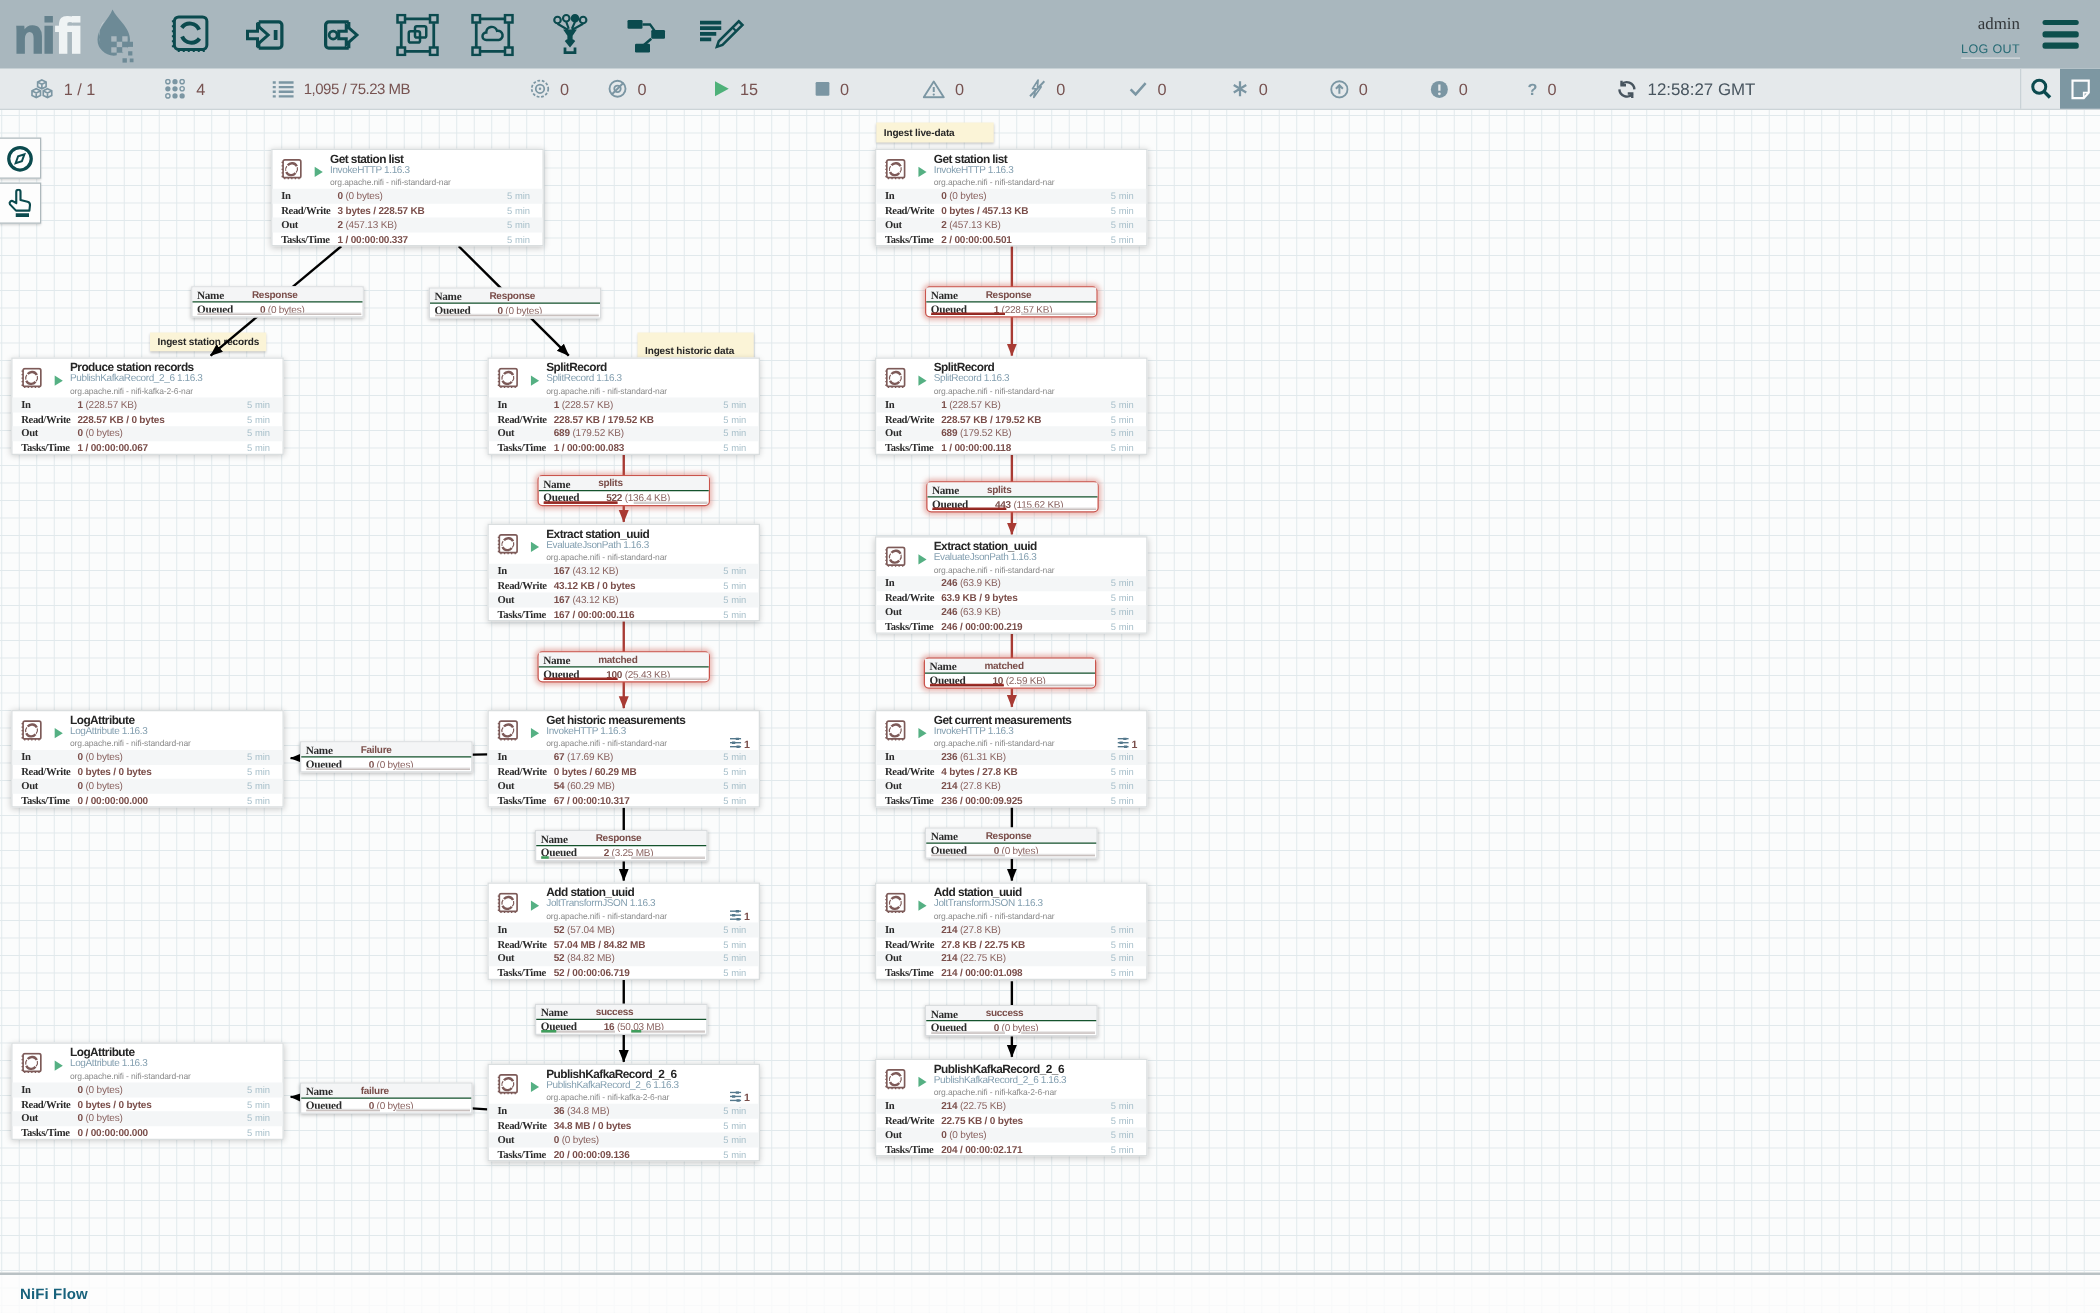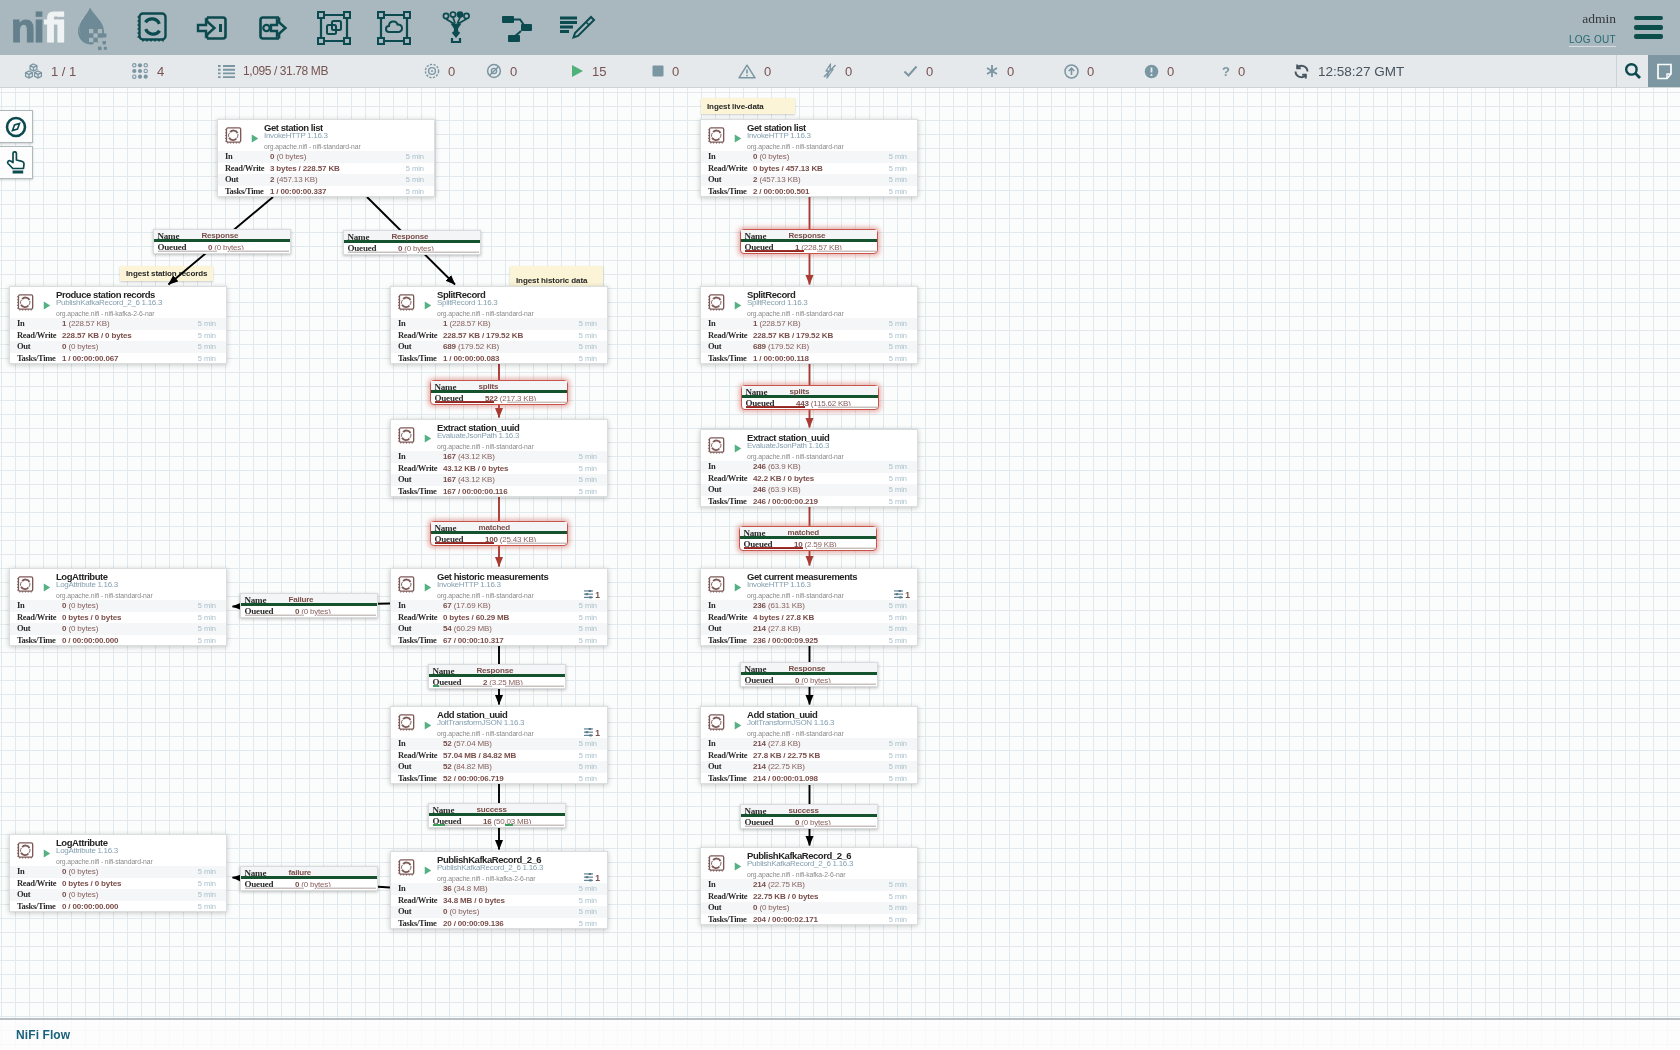--- a/index.html
+++ b/index.html
@@ -39,21 +39,21 @@
 .pthread{position:absolute;right:7px;top:21px;font-size:8.5px;font-weight:bold;color:#7a4e4a;}
 .prow{position:absolute;left:0;width:216px;height:11.7px;font-size:8px;line-height:11.7px;}
 .palt{background:#f4f6f7;}
 .rl{position:absolute;left:7px;font-family:"Liberation Serif",serif;font-weight:bold;color:#2b2b2b;font-size:8.5px;letter-spacing:-0.3px;}
 .rv{position:absolute;left:52px;font-weight:bold;color:#7a4e4a;white-space:nowrap;font-size:8px;letter-spacing:-0.15px;}
 .rv i{font-style:normal;font-weight:normal;color:#8a6360;}
 .rm{position:absolute;right:10px;color:#a7bfca;font-size:7.5px;}
 .cl{position:absolute;width:138px;height:25px;background:#fff;border:1px solid #d9dcde;
   box-shadow:0 1px 3px rgba(0,0,0,0.25);z-index:3;font-size:8.5px;}
 .cl .r1{position:absolute;left:0;top:0;right:0;height:12px;background:#f4f5f6;
-  border-bottom:3px solid #14532d;line-height:12px;}
+  border-bottom:1px solid #14532d;line-height:12px;}
 .cl .r2{position:absolute;left:0;top:12px;right:0;height:11px;line-height:11px;}
 .cl .sl{position:absolute;left:3.5px;font-family:"Liberation Serif",serif;font-weight:bold;color:#2b2b2b;font-size:9px;letter-spacing:-0.2px;}
 .cl .sv{position:absolute;left:27.5px;font-weight:bold;color:#7a4e4a;letter-spacing:-0.2px;font-size:8px;margin-left:20px;}
 .cl .r2 .sv{left:34px;}
 .cl .sv i{font-style:normal;font-weight:normal;color:#8a6360;}
 .bar{position:absolute;bottom:1px;height:2px;background:#e3e1e1;border-bottom:1px solid #c9c0be;z-index:2;}
 .b1{left:4px;width:59px;}
 .b2{left:76px;width:59px;}
 .bar .gf{position:absolute;left:0;top:0;bottom:-1px;background:#3f9e5c;}
 .clred{border:1px solid #c9544c;border-radius:4px;
@@ -183,21 +183,21 @@
         <circle cx="13.7" cy="13.7" r="2.1" fill="#7b96a3"></circle>
       </svg>
       <span class="snum">4</span>
     </div>
 <div class="sitem" style="left:218px">
       <svg width="17" height="15" viewBox="0 0 17 15">
         <g stroke="#7b96a3" stroke-width="1.9">
           <path d="M0 2h2.6M5 2h12M0 5.7h2.6M5 5.7h12M0 9.4h2.6M5 9.4h12M0 13.1h2.6M5 13.1h12"></path>
         </g>
       </svg>
-      <span class="snums">1,095 / 31.78 MB</span>
+      <span class="snums">1,095 / 75.23 MB</span>
     </div>
 <div class="sitem" style="left:424px">
       <svg width="16" height="16" viewBox="0 0 16 16">
         <circle cx="8" cy="8" r="6.6" fill="none" stroke="#7b96a3" stroke-width="1.4" stroke-dasharray="2.2 1.4"></circle>
         <circle cx="8" cy="8" r="3.4" fill="none" stroke="#7b96a3" stroke-width="1.4"></circle>
         <circle cx="8" cy="8" r="1" fill="#7b96a3"></circle>
       </svg>
       <span class="snum">0</span>
     </div>
 <div class="sitem" style="left:486px">
@@ -355,21 +355,21 @@
       <div class="bar b1"></div>
       <div class="bar b2"></div>
     </div>
 <div class="cl clred" style="left:430px;top:292px">
       <div class="r1">
         <span class="sl">Name</span>
         <span class="sv">splits</span>
       </div>
       <div class="r2">
         <span class="sl">Queued</span>
-        <span class="sv">522 <i>(217.3 KB)</i></span>
+        <span class="sv">522 <i>(136.4 KB)</i></span>
       </div>
       <div class="bar b1"></div>
       <div class="bar b2"></div>
     </div>
 <div class="cl clred" style="left:741px;top:297px">
       <div class="r1">
         <span class="sl">Name</span>
         <span class="sv">splits</span>
       </div>
       <div class="r2">
@@ -733,21 +733,21 @@
 <div class="ptitle">Extract station_uuid</div>
 <div class="ptype">EvaluateJsonPath 1.16.3</div>
 <div class="porg">org.apache.nifi - nifi-standard-nar</div>
 <div class="prow palt" style="top:31px">
         <span class="rl">In</span>
         <span class="rv">246 <i>(63.9 KB)</i></span>
         <span class="rm">5 min</span>
       </div>
 <div class="prow" style="top:42.7px">
         <span class="rl">Read/Write</span>
-        <span class="rv">42.2 KB / 0 bytes</span>
+        <span class="rv">63.9 KB / 9 bytes</span>
         <span class="rm">5 min</span>
       </div>
 <div class="prow palt" style="top:54.4px">
         <span class="rl">Out</span>
         <span class="rv">246 <i>(63.9 KB)</i></span>
         <span class="rm">5 min</span>
       </div>
 <div class="prow" style="top:66.1px">
         <span class="rl">Tasks/Time</span>
         <span class="rv">246 / 00:00:00.219</span>

